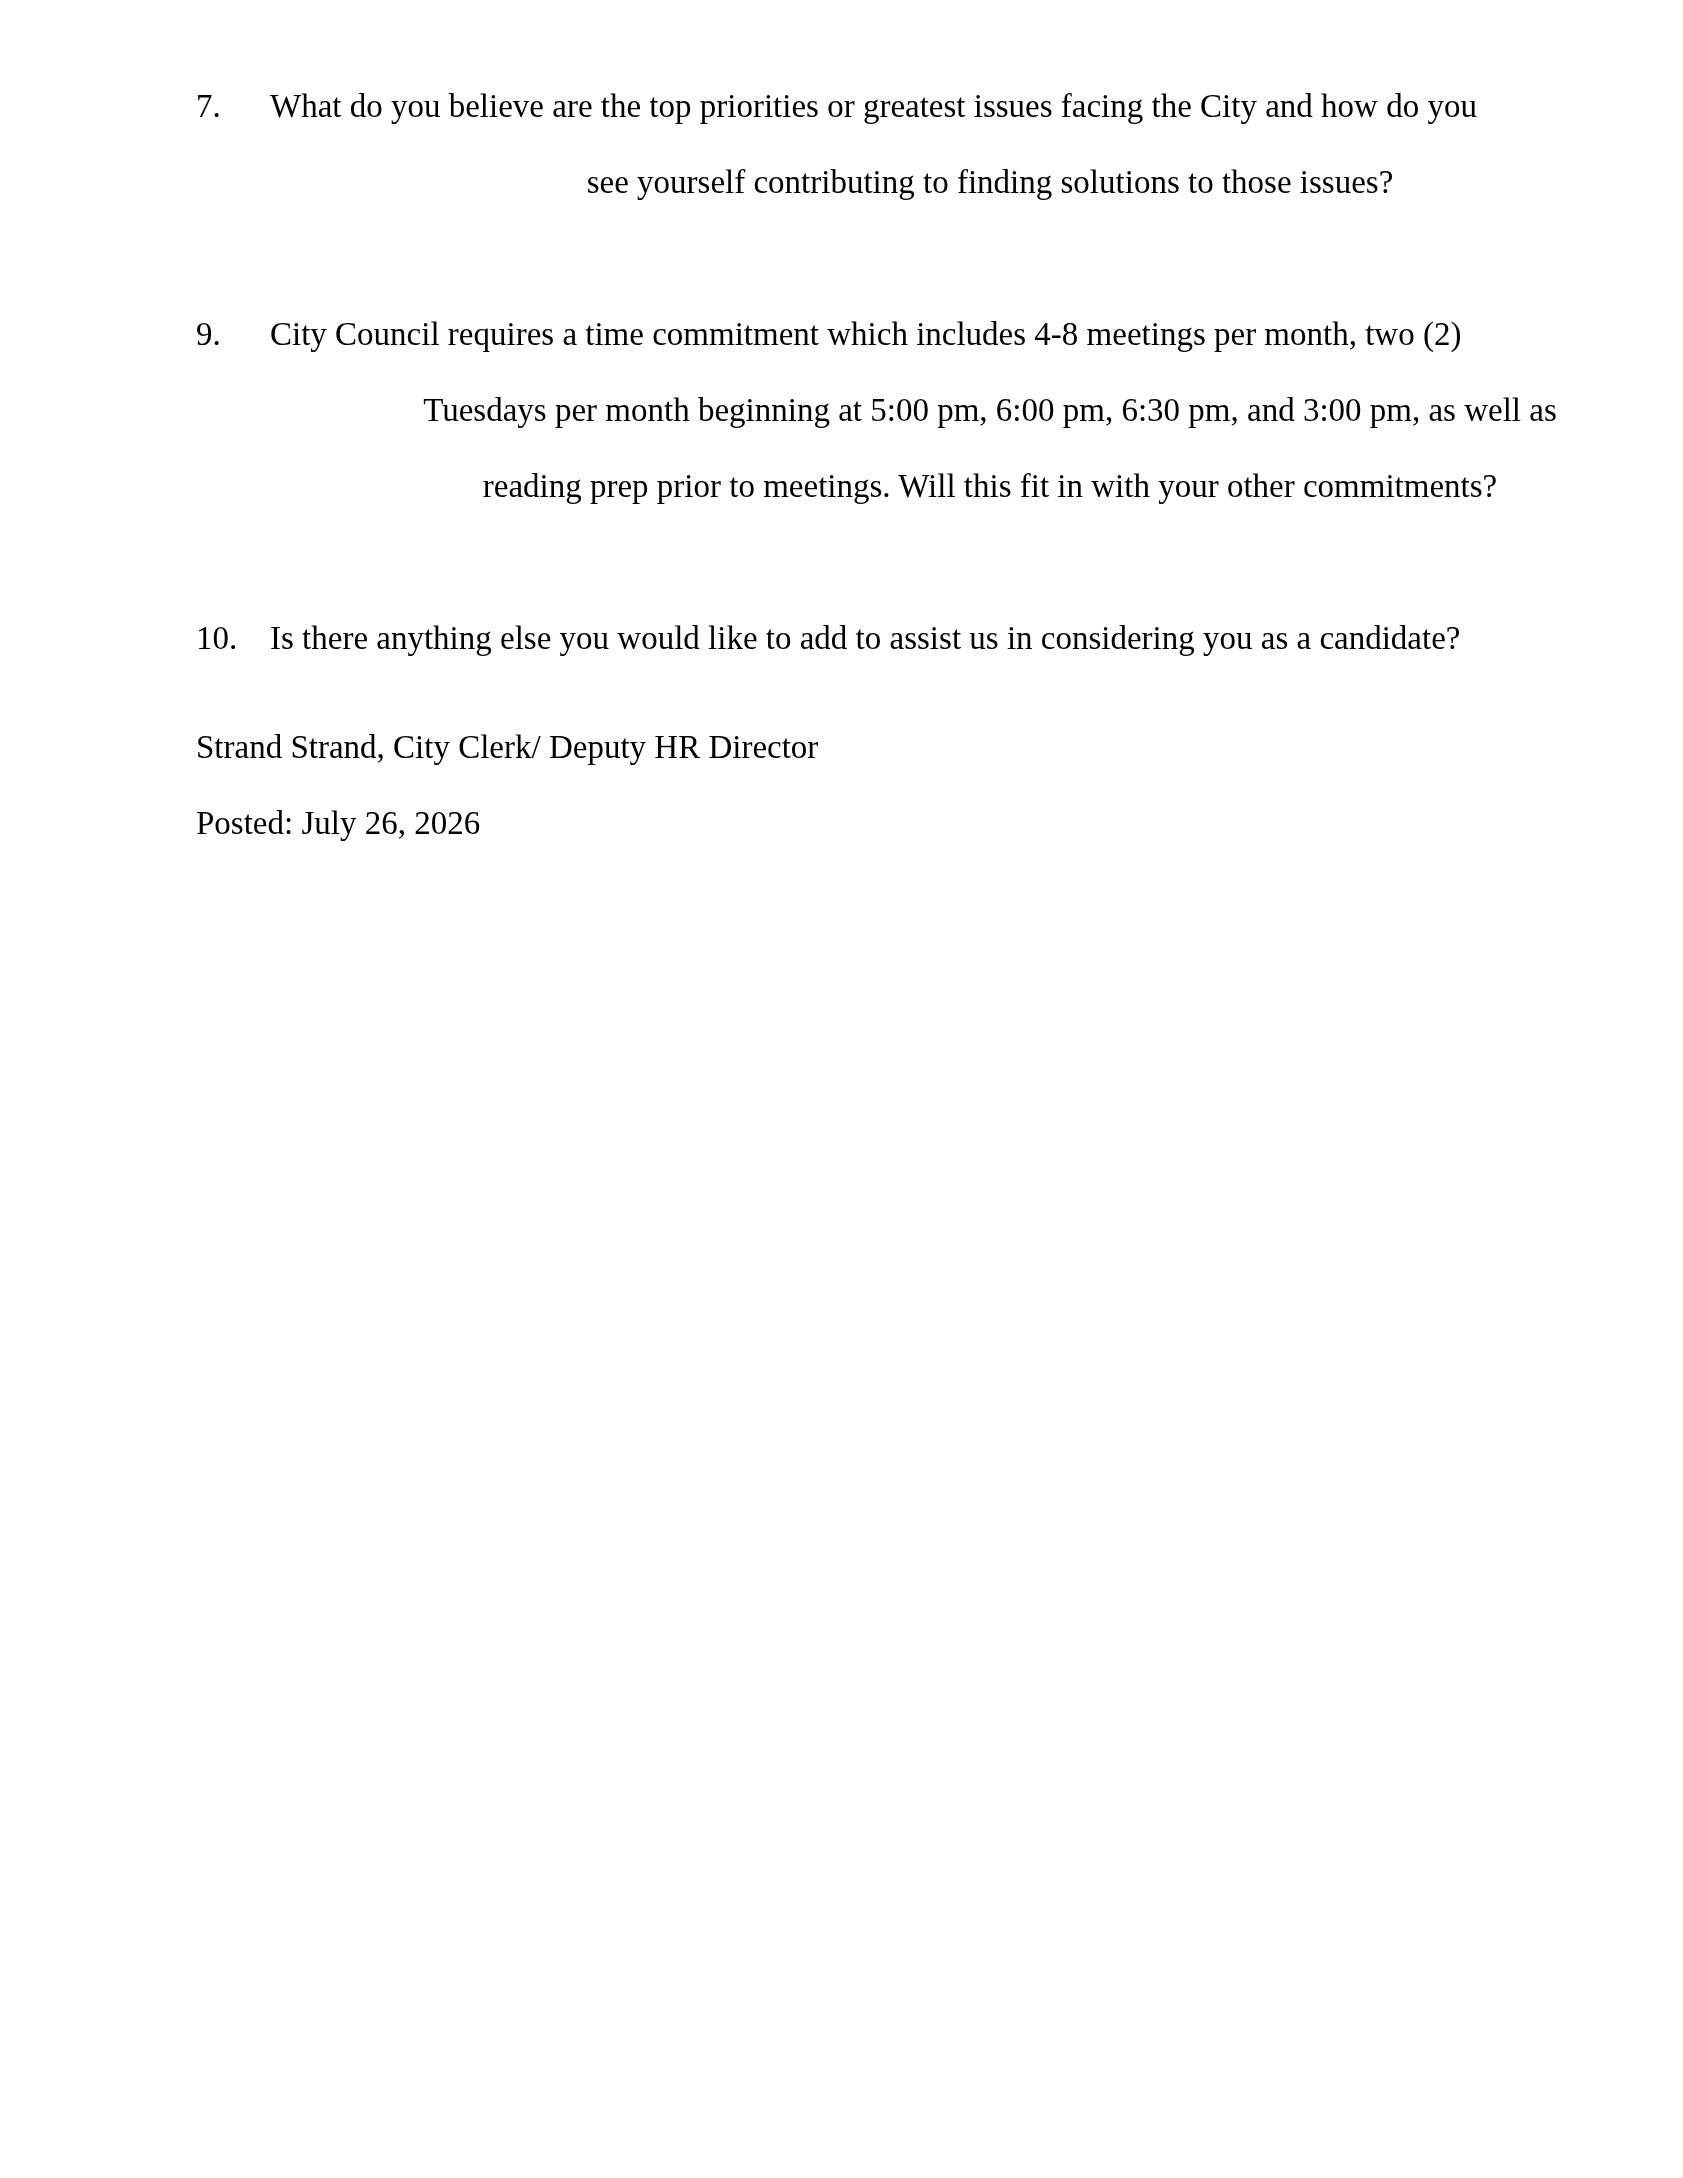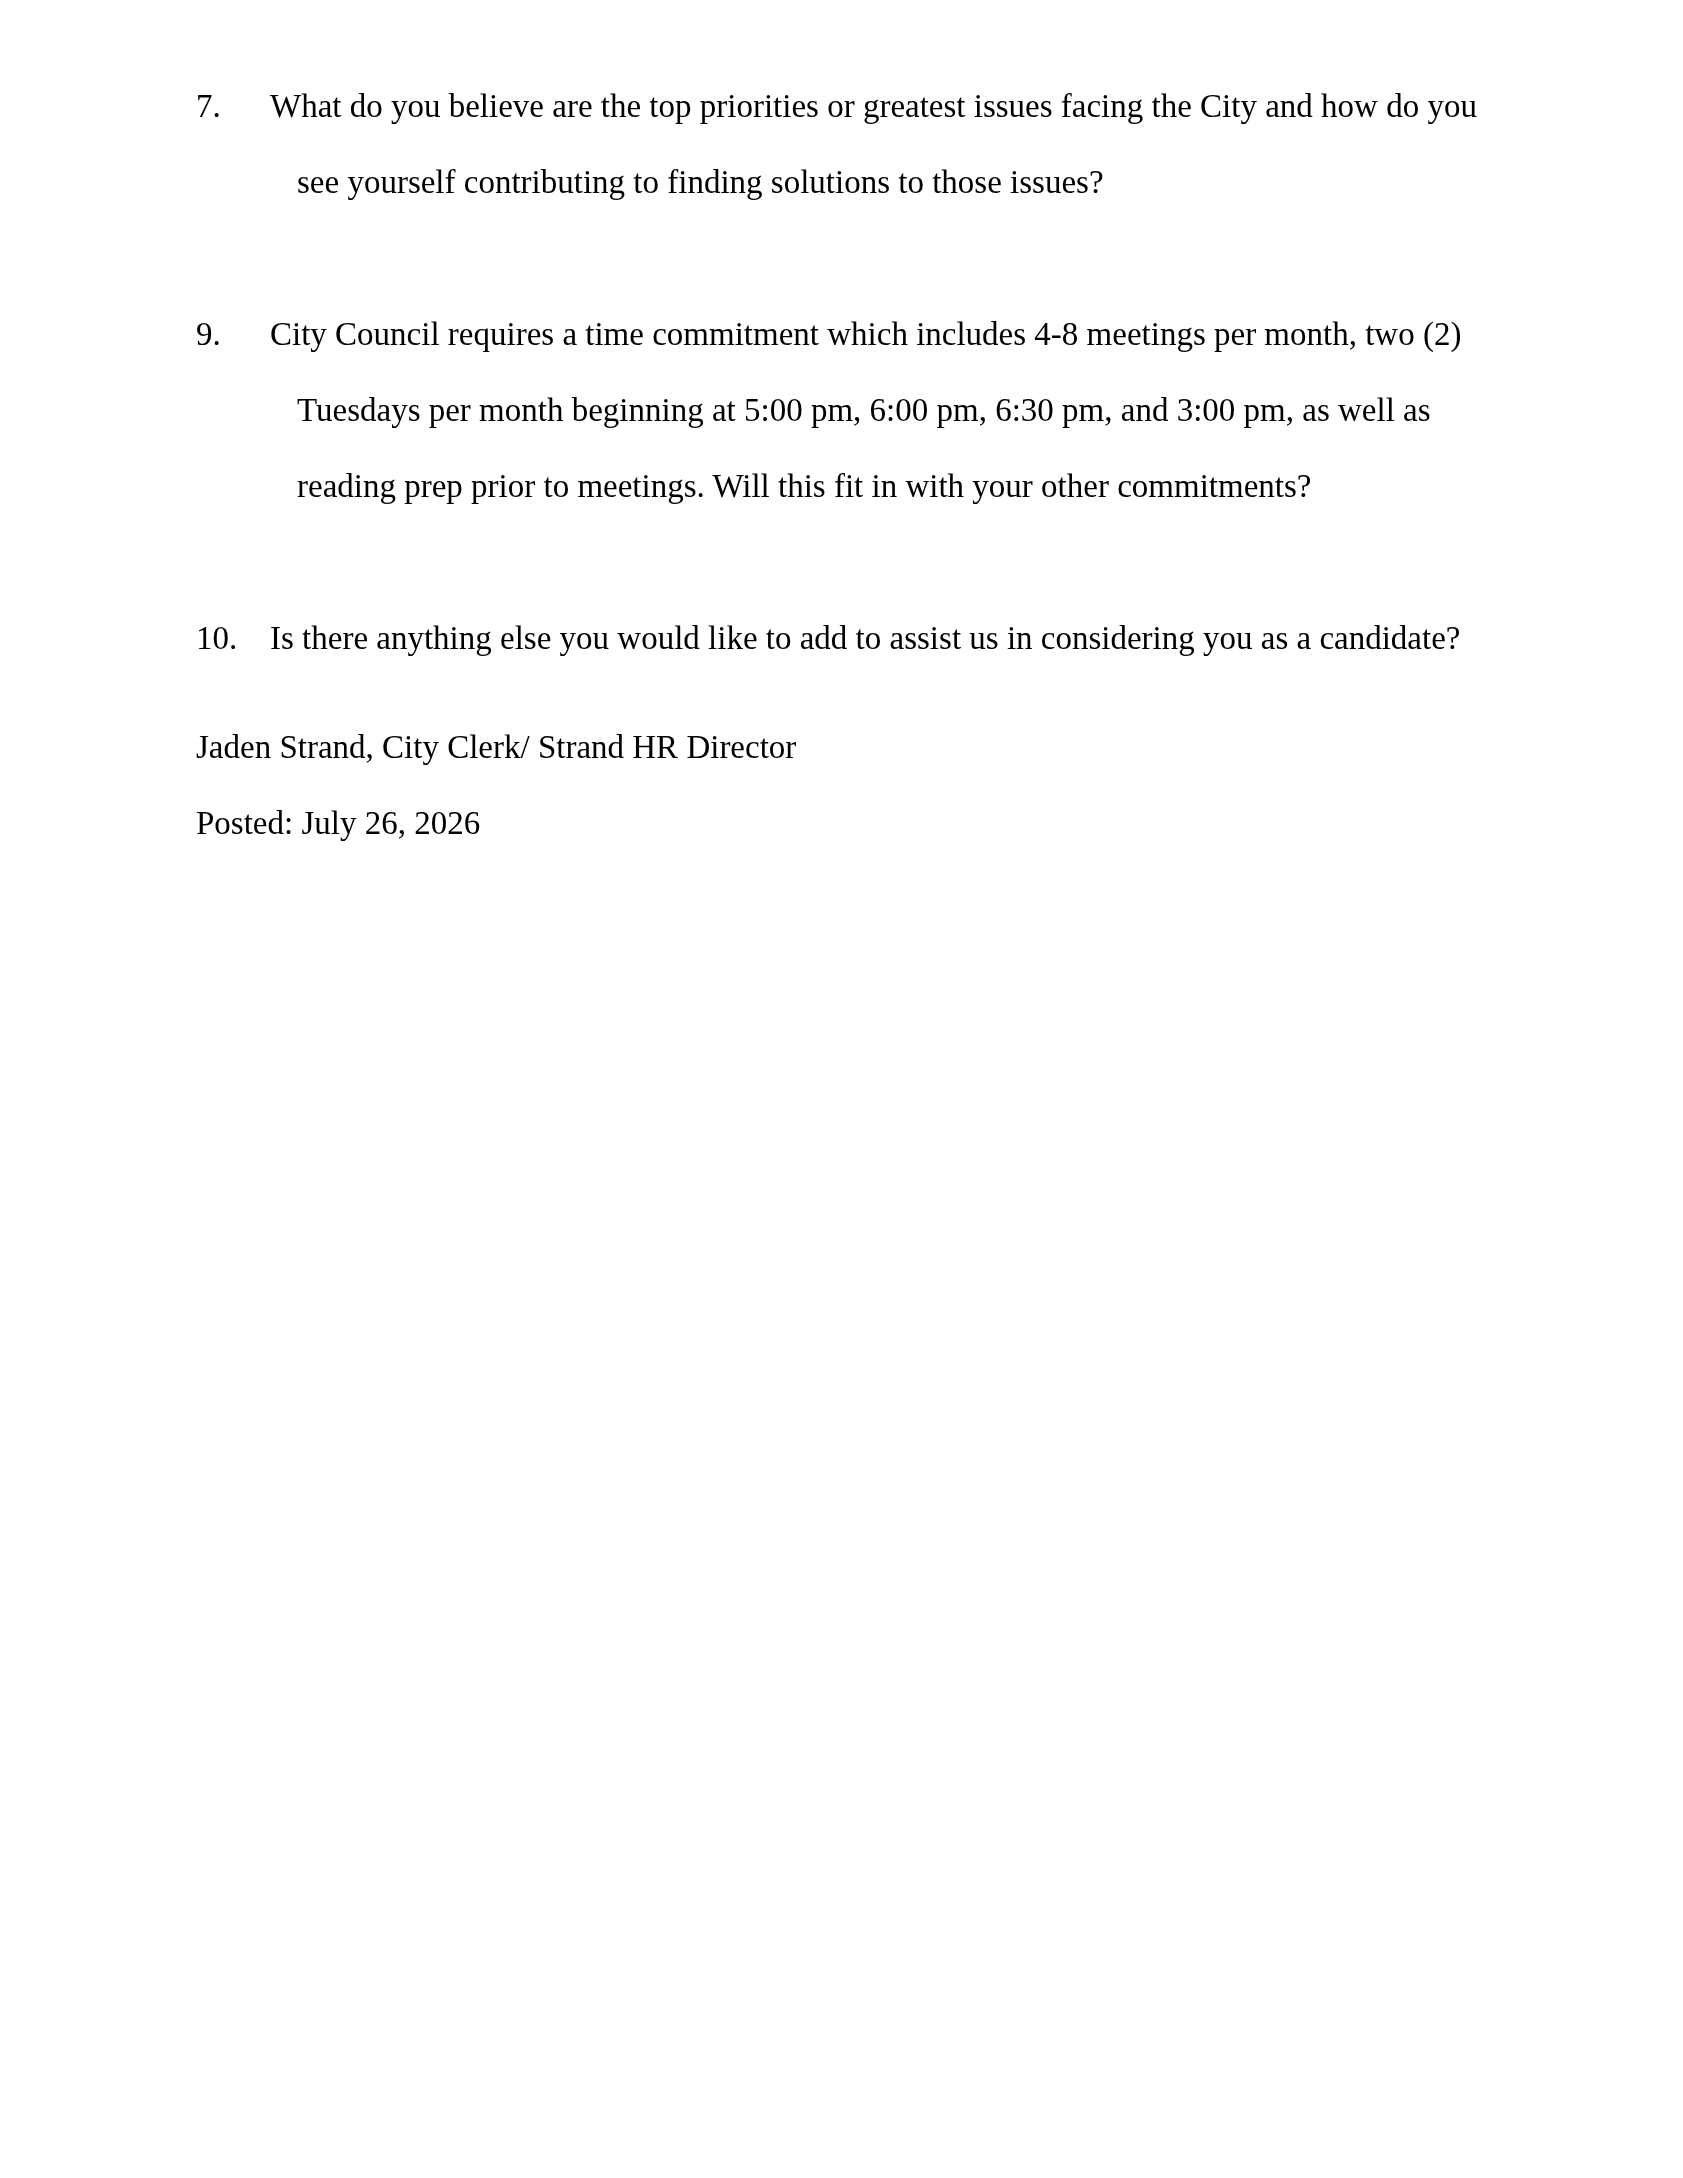--- a/index.html
+++ b/index.html
@@ -12,21 +12,21 @@
     font-family: "Liberation Serif", "DejaVu Serif", serif;
     font-size: 33px;
     color: #000000;
     -webkit-font-smoothing: antialiased;
   }
   .content { padding-top: 68px; }
   .q-item { margin-bottom: 76px; }
   .q-item:last-child { margin-bottom: 33px; }
   .q-line { line-height: 76px; white-space: pre; }
   .q-first { padding-left: 196px; }
-  .q-cont  { padding-left: 297px; }
+  .q-cont  { padding-left: 297px; text-align: center; }
   .q-num   { display: inline-block; width: 74px; }
   .footer-line { line-height: 76px; padding-left: 196px; white-space: pre; }
 </style>
 </head>
 <body>
 
 <div class="page">
   <div class="content">
     <div>
         <div class="q-item">
@@ -36,18 +36,18 @@
         <div class="q-item">
           <div class="q-line q-first"><span class="q-num">9.</span><span>City Council requires a time commitment which includes 4-8 meetings per month, two (2)</span></div>
           <div class="q-line q-cont">Tuesdays per month beginning at 5:00 pm, 6:00 pm, 6:30 pm, and 3:00 pm, as well as</div>
           <div class="q-line q-cont">reading prep prior to meetings. Will this fit in with your other commitments?</div>
         </div>
         <div class="q-item">
           <div class="q-line q-first"><span class="q-num">10.</span><span>Is there anything else you would like to add to assist us in considering you as a candidate?</span></div>
         </div>
       </div>
     <div>
-      <div class="footer-line">Jaden Strand, City Clerk/ Strand HR Director</div>
+      <div class="footer-line">Strand Strand, City Clerk/ Deputy HR Director</div>
       <div class="footer-line">Posted: July 26, 2026</div>
     </div>
   </div>
 </div>
 
 
 </body></html>

